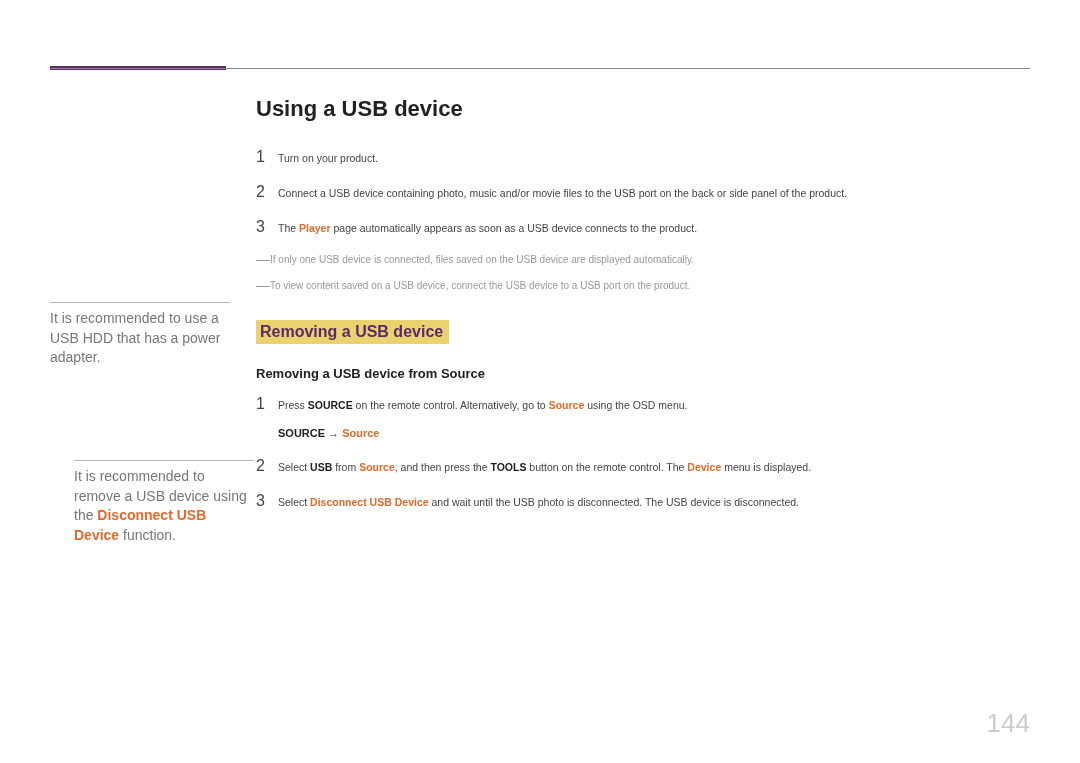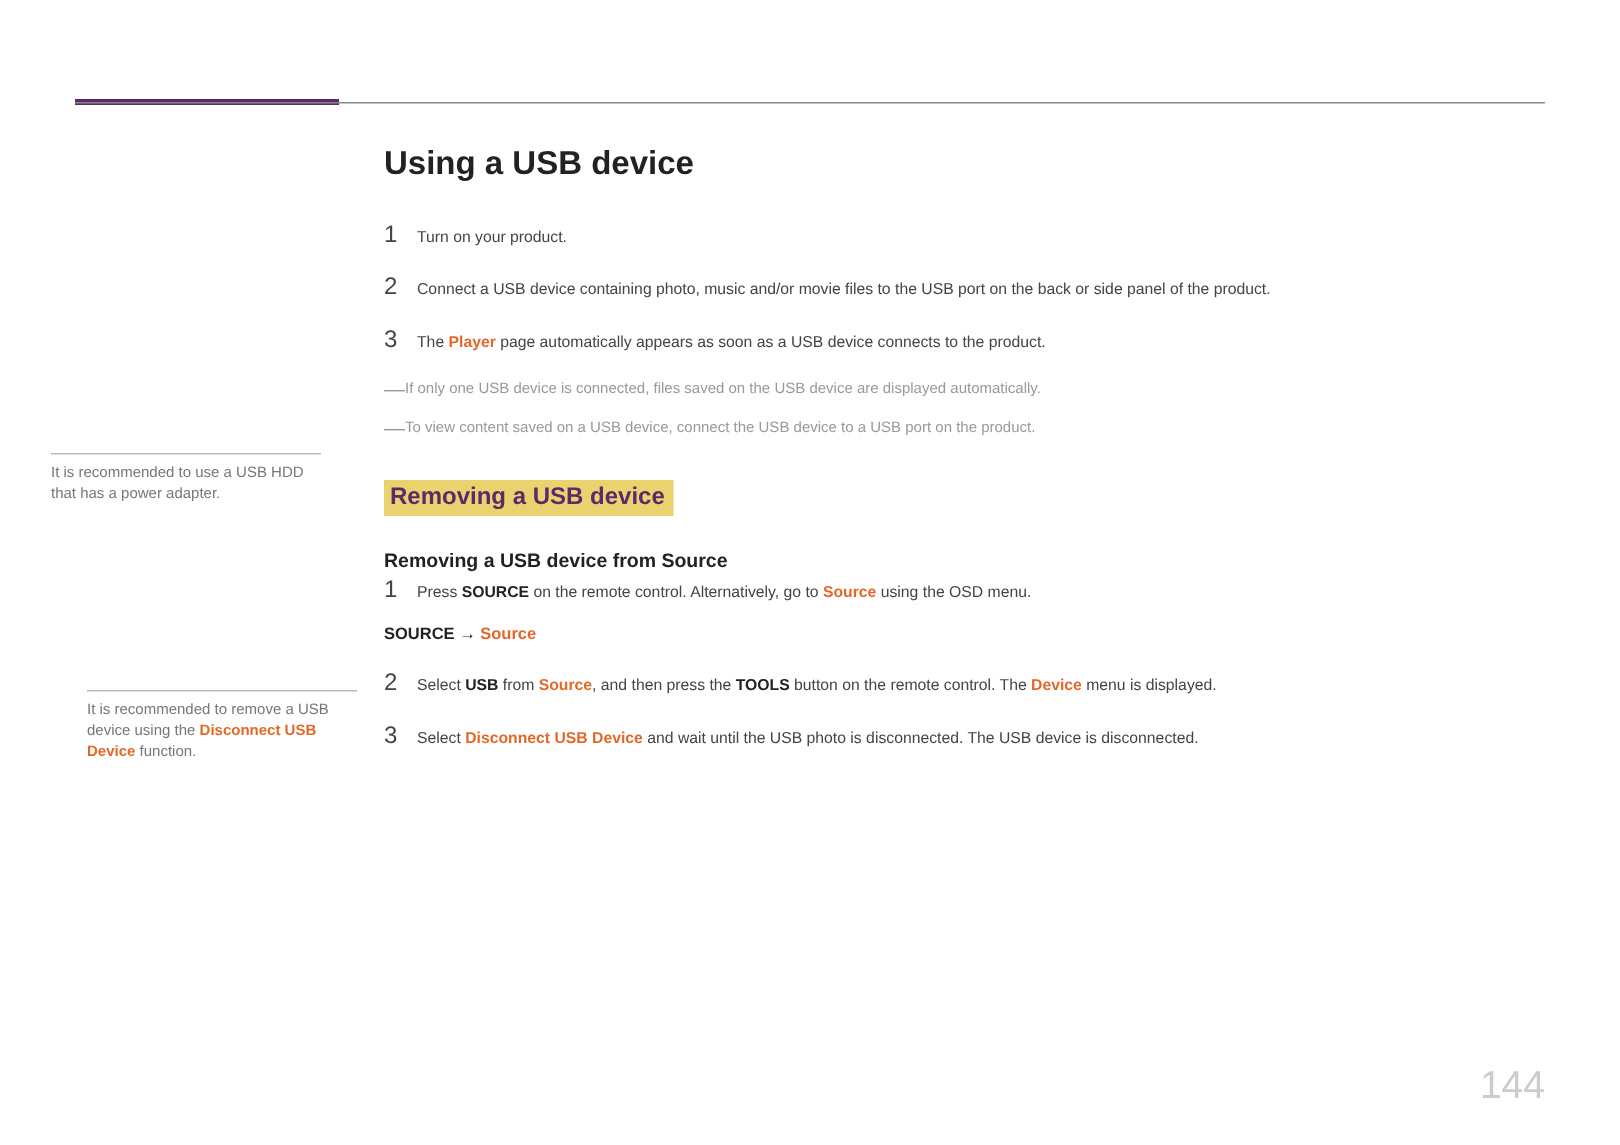--- a/index.html
+++ b/index.html
@@ -28,23 +28,23 @@
     border-top: 1px solid #888;
   }
   .main {
     position: absolute;
     top: 96px;
     left: 256px;
     right: 50px;
   }
   .sidebar {
     position: absolute;
-    left: 34px;
+    left: 50px;
     width: 180px;
-    font-size: 10px;
+    font-size: 14px;
     color: #777;
     line-height: 1.4;
   }
   .sidebar-1 { top: 302px; border-top: 1px solid #bbb; padding-top: 6px;}
   .sidebar-2 { top: 460px; border-top: 1px solid #bbb; padding-top: 6px; margin-left: 24px;}
   .sidebar .em { color: #e06a2b; font-weight: 600; }
   h1.page-title {
     font-size: 22px;
     font-weight: 700;
     color: #222;
@@ -75,24 +75,25 @@
   }
   .orange { color: #e06a2b; font-weight: 700; }
   .bold { font-weight: 700; color: #222; }
   .notes { margin-left: 0; margin-bottom: 20px; }
   .note { display: flex; font-size: 10px; color: #999; margin-bottom: 4px; line-height: 1.55; }
   .note .dash { width: 14px; flex-shrink:0; font-size:14px; position:relative; top:-3px;}
   h3.sub {
     font-size: 13px;
     font-weight: 700;
     color: #222;
-    margin-bottom: 4px;
+    margin-bottom: 14px;
     margin-top: 6px;
   }
   .path-line {
+    margin-left: 22px;
     font-size: 11px;
     font-weight: 700;
     color: #222;
     margin-bottom: 18px;
     margin-top: -2px;
   }
   .path-line .orange { font-weight: 700; }
   .pagenum {
     position: absolute;
     bottom: 24px;

